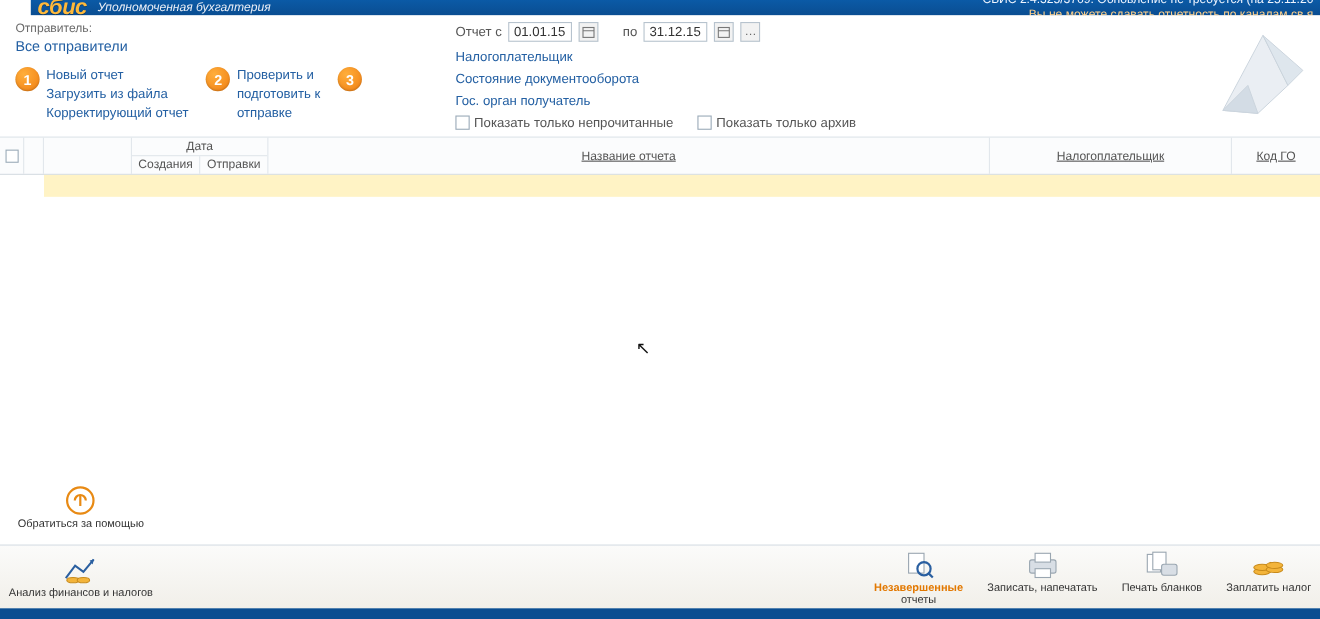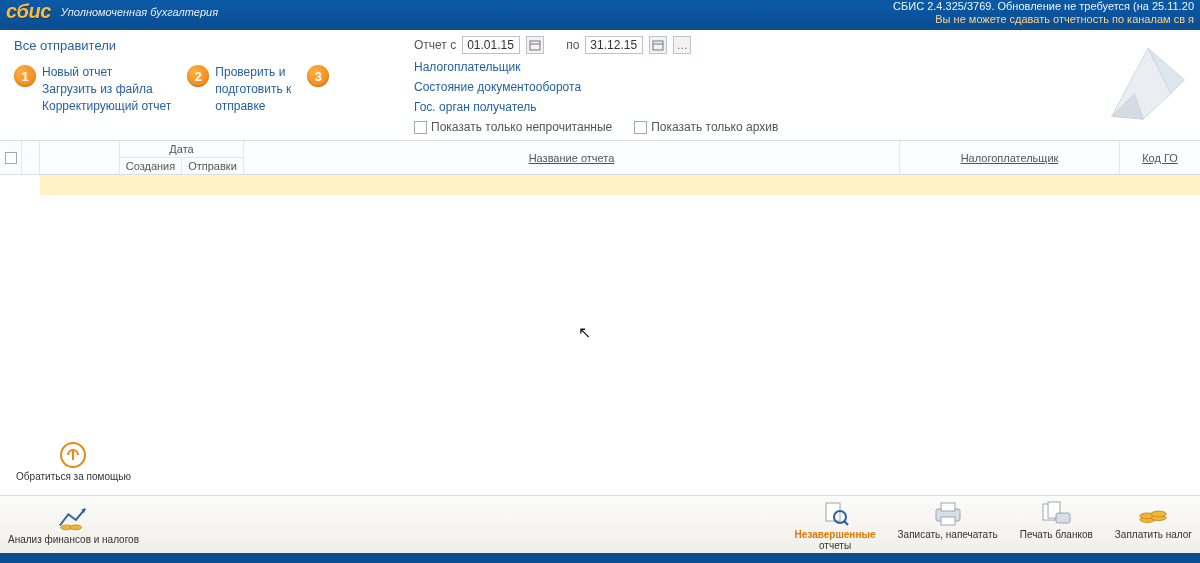--- a/index.html
+++ b/index.html
@@ -1,19 +1,19 @@
 <!DOCTYPE html>
 <html><head>
 <meta charset="utf-8">
 <style>
   * { box-sizing: border-box; margin: 0; padding: 0; }
   body { font-family: Arial, sans-serif; font-size: 12px; width: 1200px; height: 563px; overflow: hidden; background: #fff; position: relative; }
   
   
-  .header { background: linear-gradient(#0b5aa6, #0a4d91); height: 30px; display: flex; align-items: flex-start; justify-content: space-between; color: #fff; padding: 0 6px; }
+  .header { background: linear-gradient(#0b5aa6, #0a4d91); height: 14px; display: flex; align-items: center; justify-content: space-between; color: #fff; padding: 0 6px; margin-left: 28px; }
   .header-left { display: flex; align-items: center; gap: 10px; }
   .logo { font-style: italic; font-weight: bold; font-size: 20px; letter-spacing: -0.5px; color: #ffb93a; text-shadow: 0 1px 0 rgba(0,0,0,.3); }
   .app-title { font-style: italic; font-size: 11px; color: #e9eef6; }
   .header-right { text-align: right; font-size: 11px; line-height: 1.15; }
   .header-version { color: #eff5ff; }
   .header-warn { color: #ffd08a; }
   
   
   .top-panel { display: flex; padding: 6px 14px 6px 14px; background: #fff; position: relative; }
   .left-block { width: 400px; }
@@ -75,20 +75,21 @@
     <span class="app-title">Уполномоченная бухгалтерия</span>
   </div>
   <div class="header-right">
     <div class="header-version">СБИС 2.4.325/3769. Обновление не требуется (на 25.11.20</div>
     <div class="header-warn">Вы не можете сдавать отчетность по каналам св я</div>
   </div>
 </div>
 
 <div class="top-panel">
   <div class="left-block">
+    <div class="sender-label">Отправитель:</div>
     <div class="senders">Все отправители</div>
     <div class="steps">
       <div class="step">
         <div class="step-badge">1</div>
         <div class="step-links">
           <span class="step-link">Новый отчет</span>
           <span class="step-link">Загрузить из файла</span>
           <span class="step-link">Корректирующий отчет</span>
         </div>
       </div>

